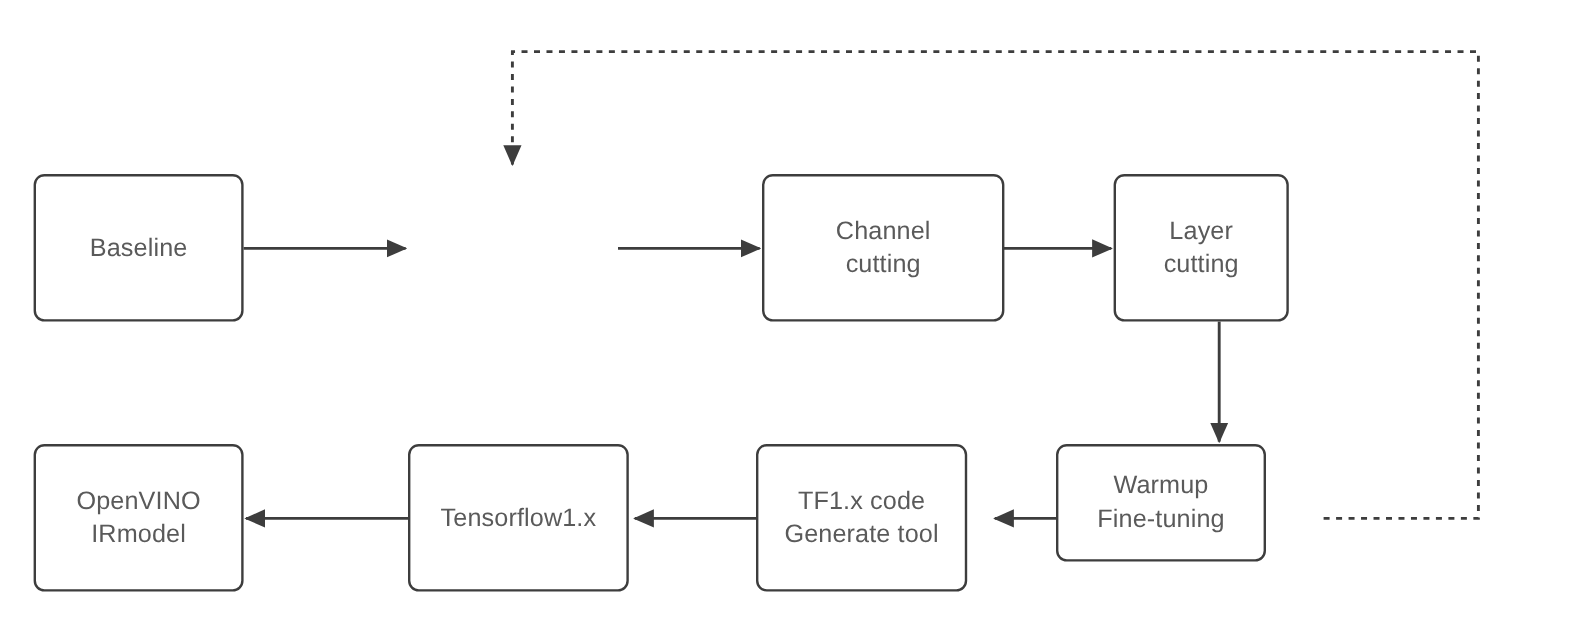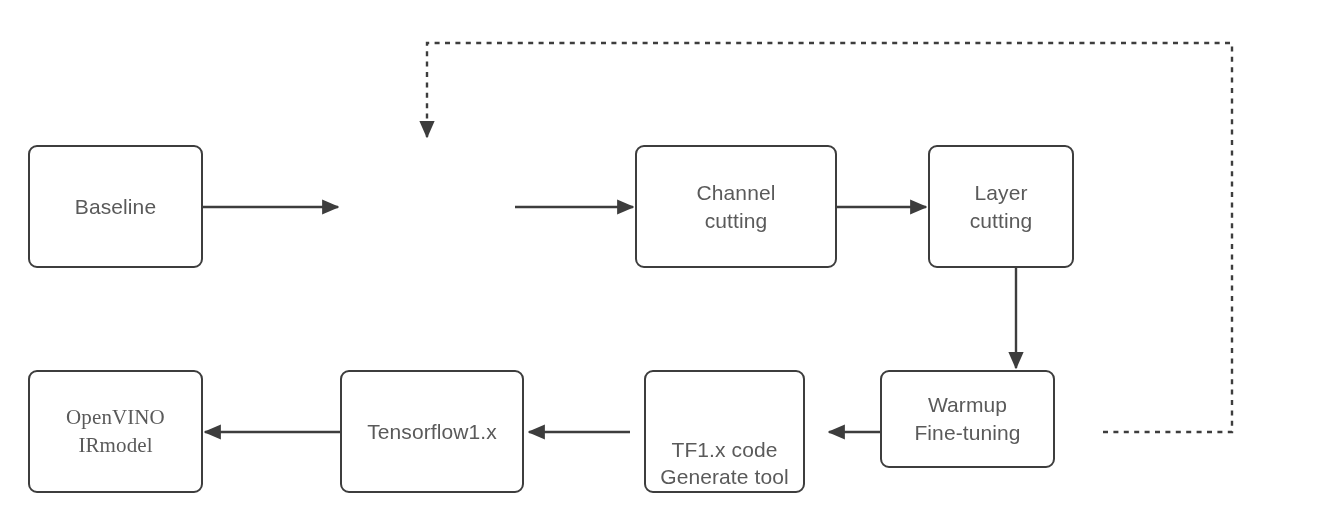--- a/index.html
+++ b/index.html
@@ -92,27 +92,27 @@
   <div class="node" style="left:928px; top:145px; width:146px; height:123px;">
     <span class="node-label">Layer
 cutting</span>
   </div>
 
   <div class="node" style="left:880px; top:370px; width:175px; height:98px;">
     <span class="node-label">Warmup
 Fine-tuning</span>
   </div>
 
-  <div class="node" style="left:644px; top:370px; width:161px; height:123px;align-items:flex-end;">
+  <div class="node" style="left:630px; top:370px; width:176px; height:123px;">
     <span class="node-label">TF1.x code
 Generate tool</span>
   </div>
 
   <div class="node" style="left:340px; top:370px; width:184px; height:123px;">
     <span class="node-label">Tensorflow1.x</span>
   </div>
 
-  <div class="node" style="left:28px; top:370px; width:175px; height:123px;font-family:Liberation Serif, serif;">
+  <div class="node" style="left:28px; top:370px; width:175px; height:123px;">
     <span class="node-label">OpenVINO
 IRmodel</span>
   </div>
 
 </div>
 
 </body></html>

